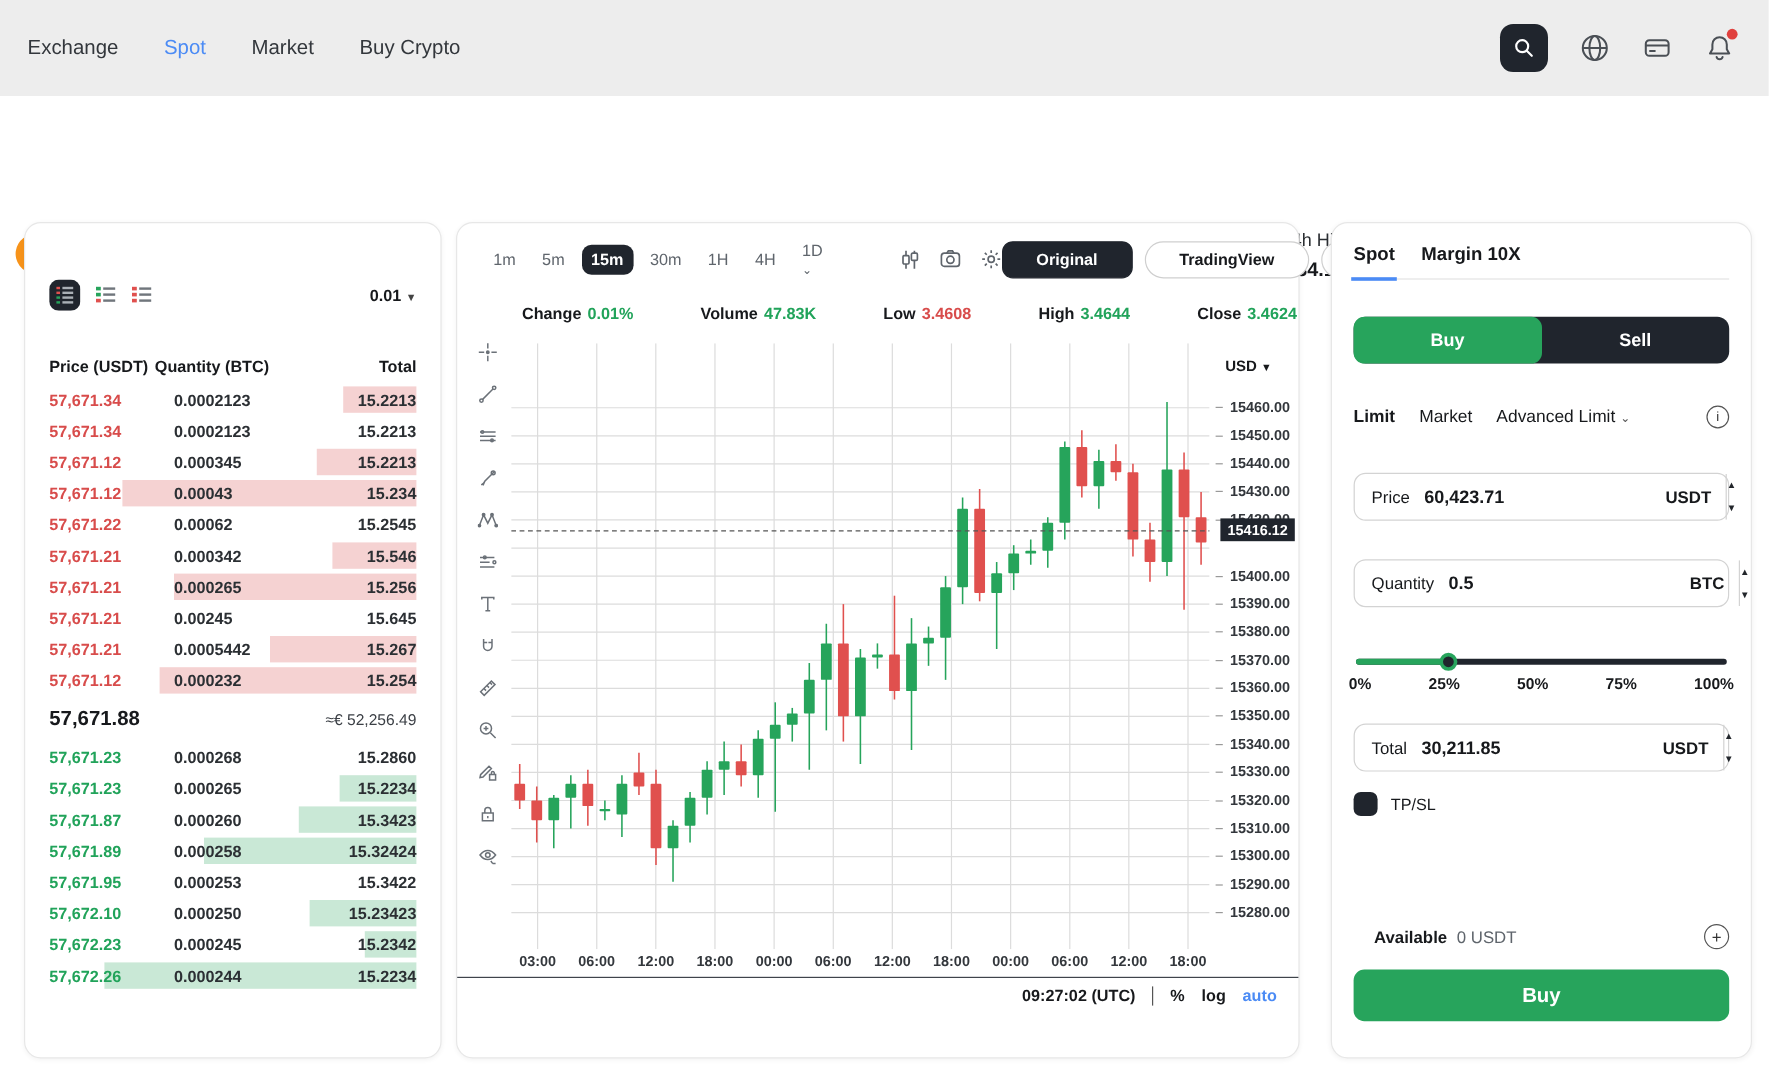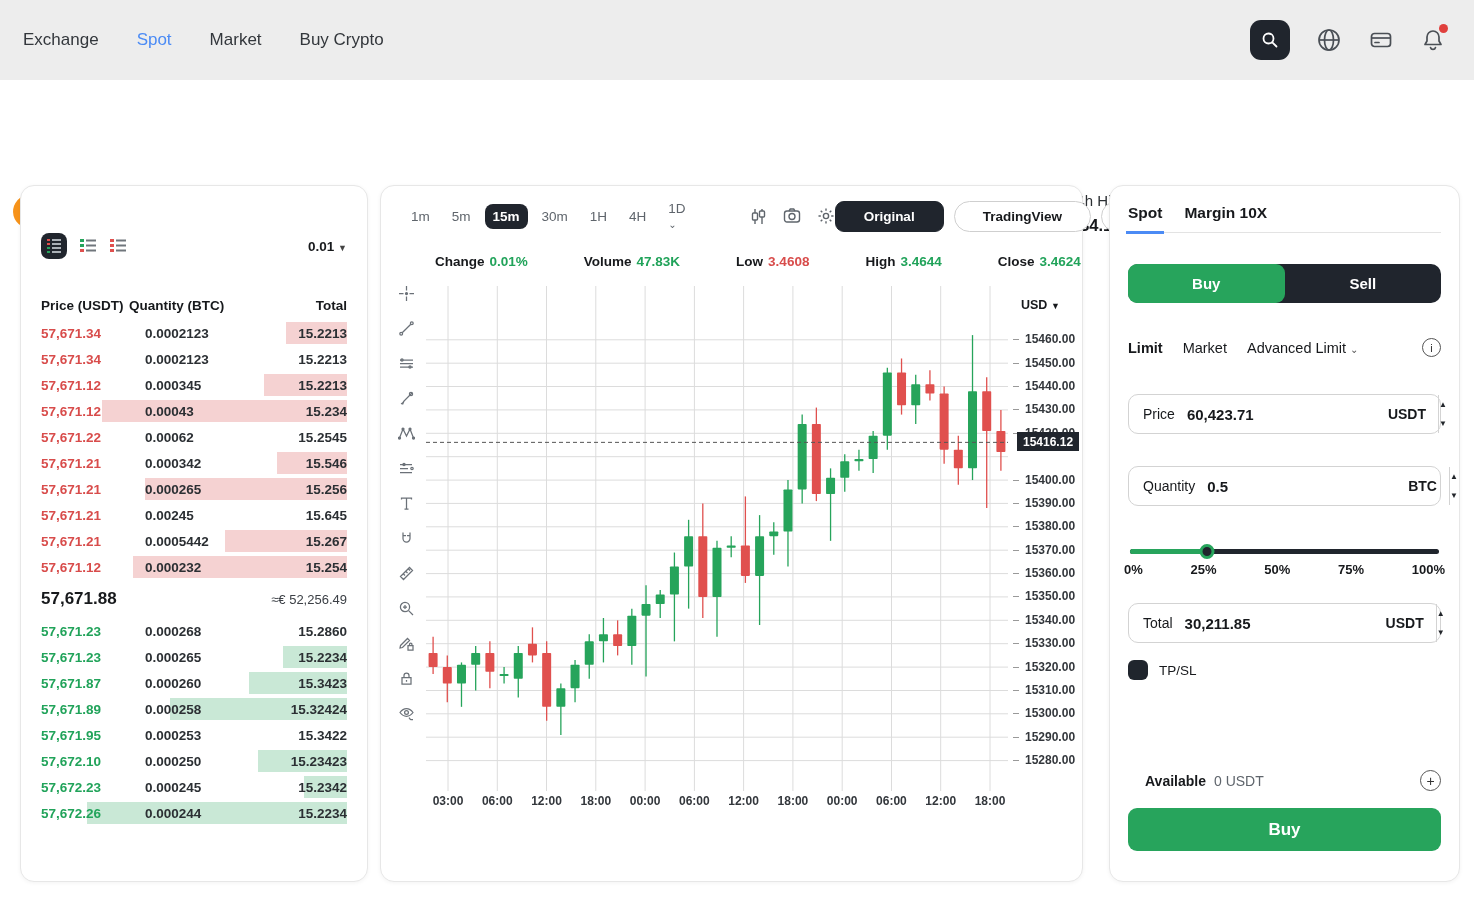--- a/index.html
+++ b/index.html
@@ -716,20 +716,27 @@
       <div class="xlab" style="left: 147.818px;">18:00</div>
       <div class="xlab" style="left: 197.091px;">00:00</div>
       <div class="xlab" style="left: 246.364px;">06:00</div>
       <div class="xlab" style="left: 295.636px;">12:00</div>
       <div class="xlab" style="left: 344.909px;">18:00</div>
       <div class="xlab" style="left: 394.182px;">00:00</div>
       <div class="xlab" style="left: 443.455px;">06:00</div>
       <div class="xlab" style="left: 492.727px;">12:00</div>
       <div class="xlab" style="left: 542px;">18:00</div>
     </div>
+  <div class="ch-footer">
+    <span>09:27:02 (UTC)</span>
+    <span class="fdiv"></span>
+    <span>%</span>
+    <span>log</span>
+    <span class="auto">auto</span>
+  </div>
 </div>
 
 <div class="panel" id="trade-panel">
   <div class="tp-tabs" id="tp-tabs">
       <div class="tp-tab active">Spot</div>
       <div class="tp-tab">Margin 10X</div>
     </div>
   <div class="side-seg" id="side-seg">
       <div class="seg buy active">Buy</div>
       <div class="seg sell">Sell</div>

